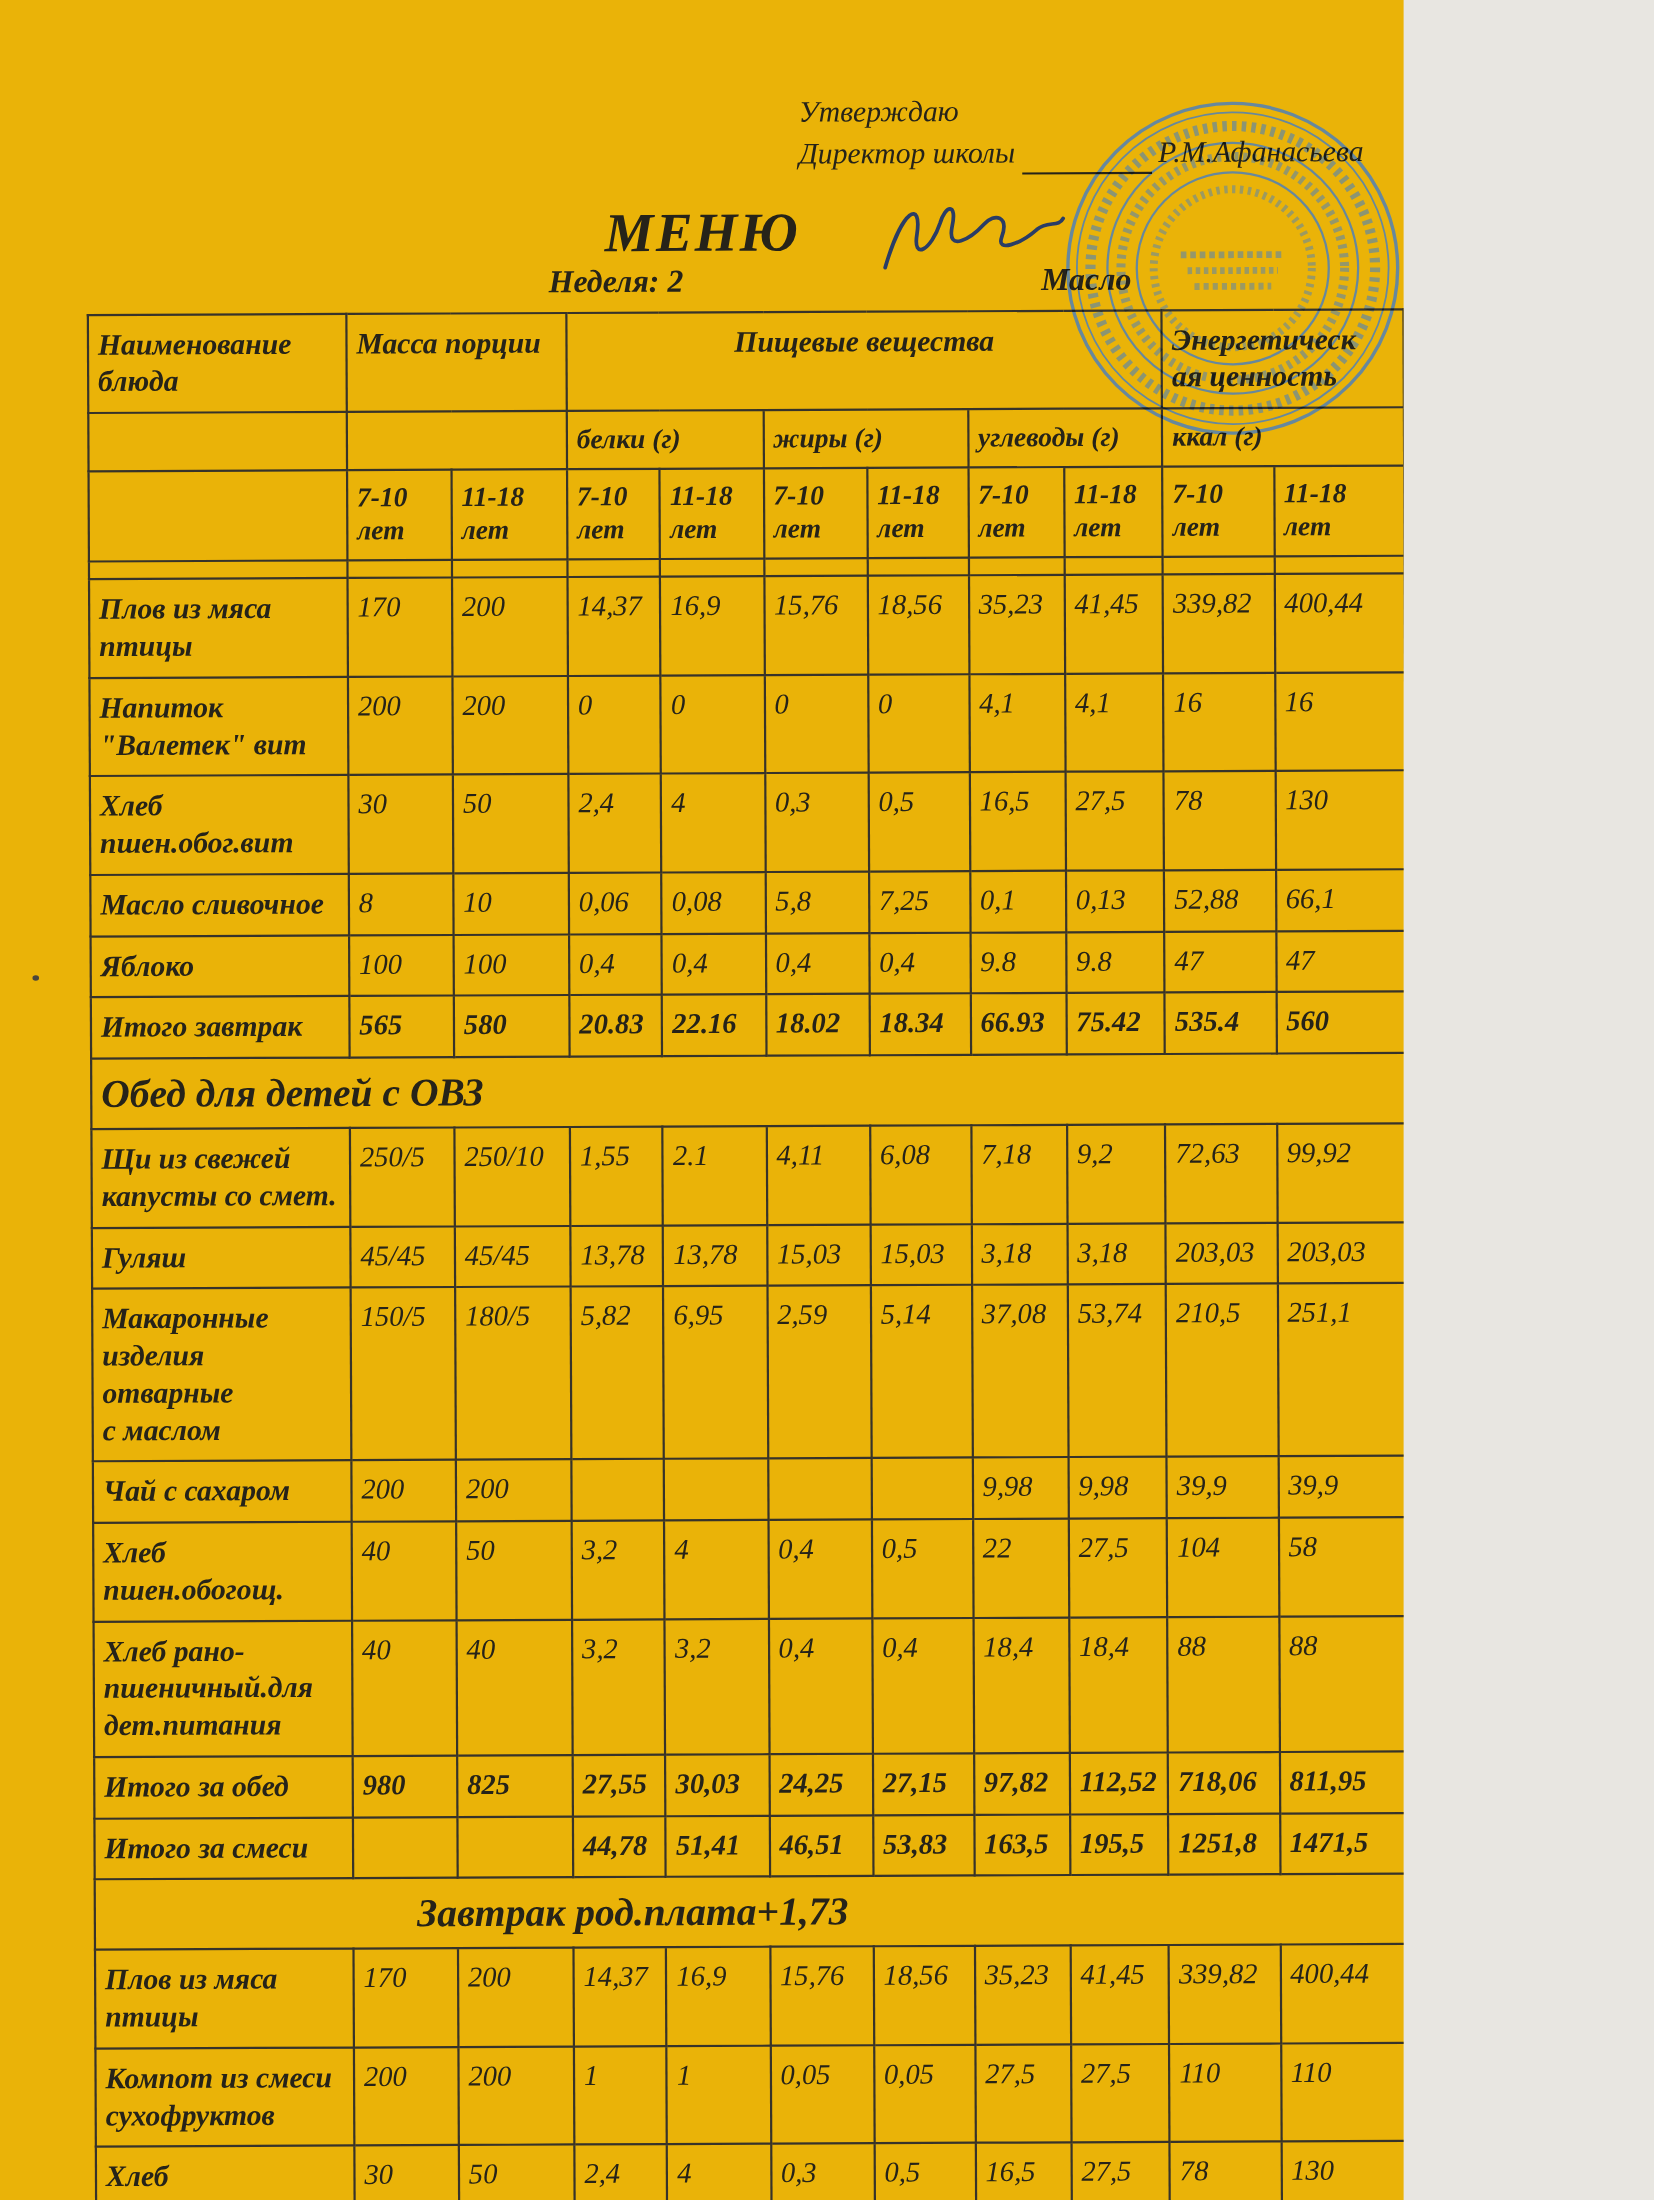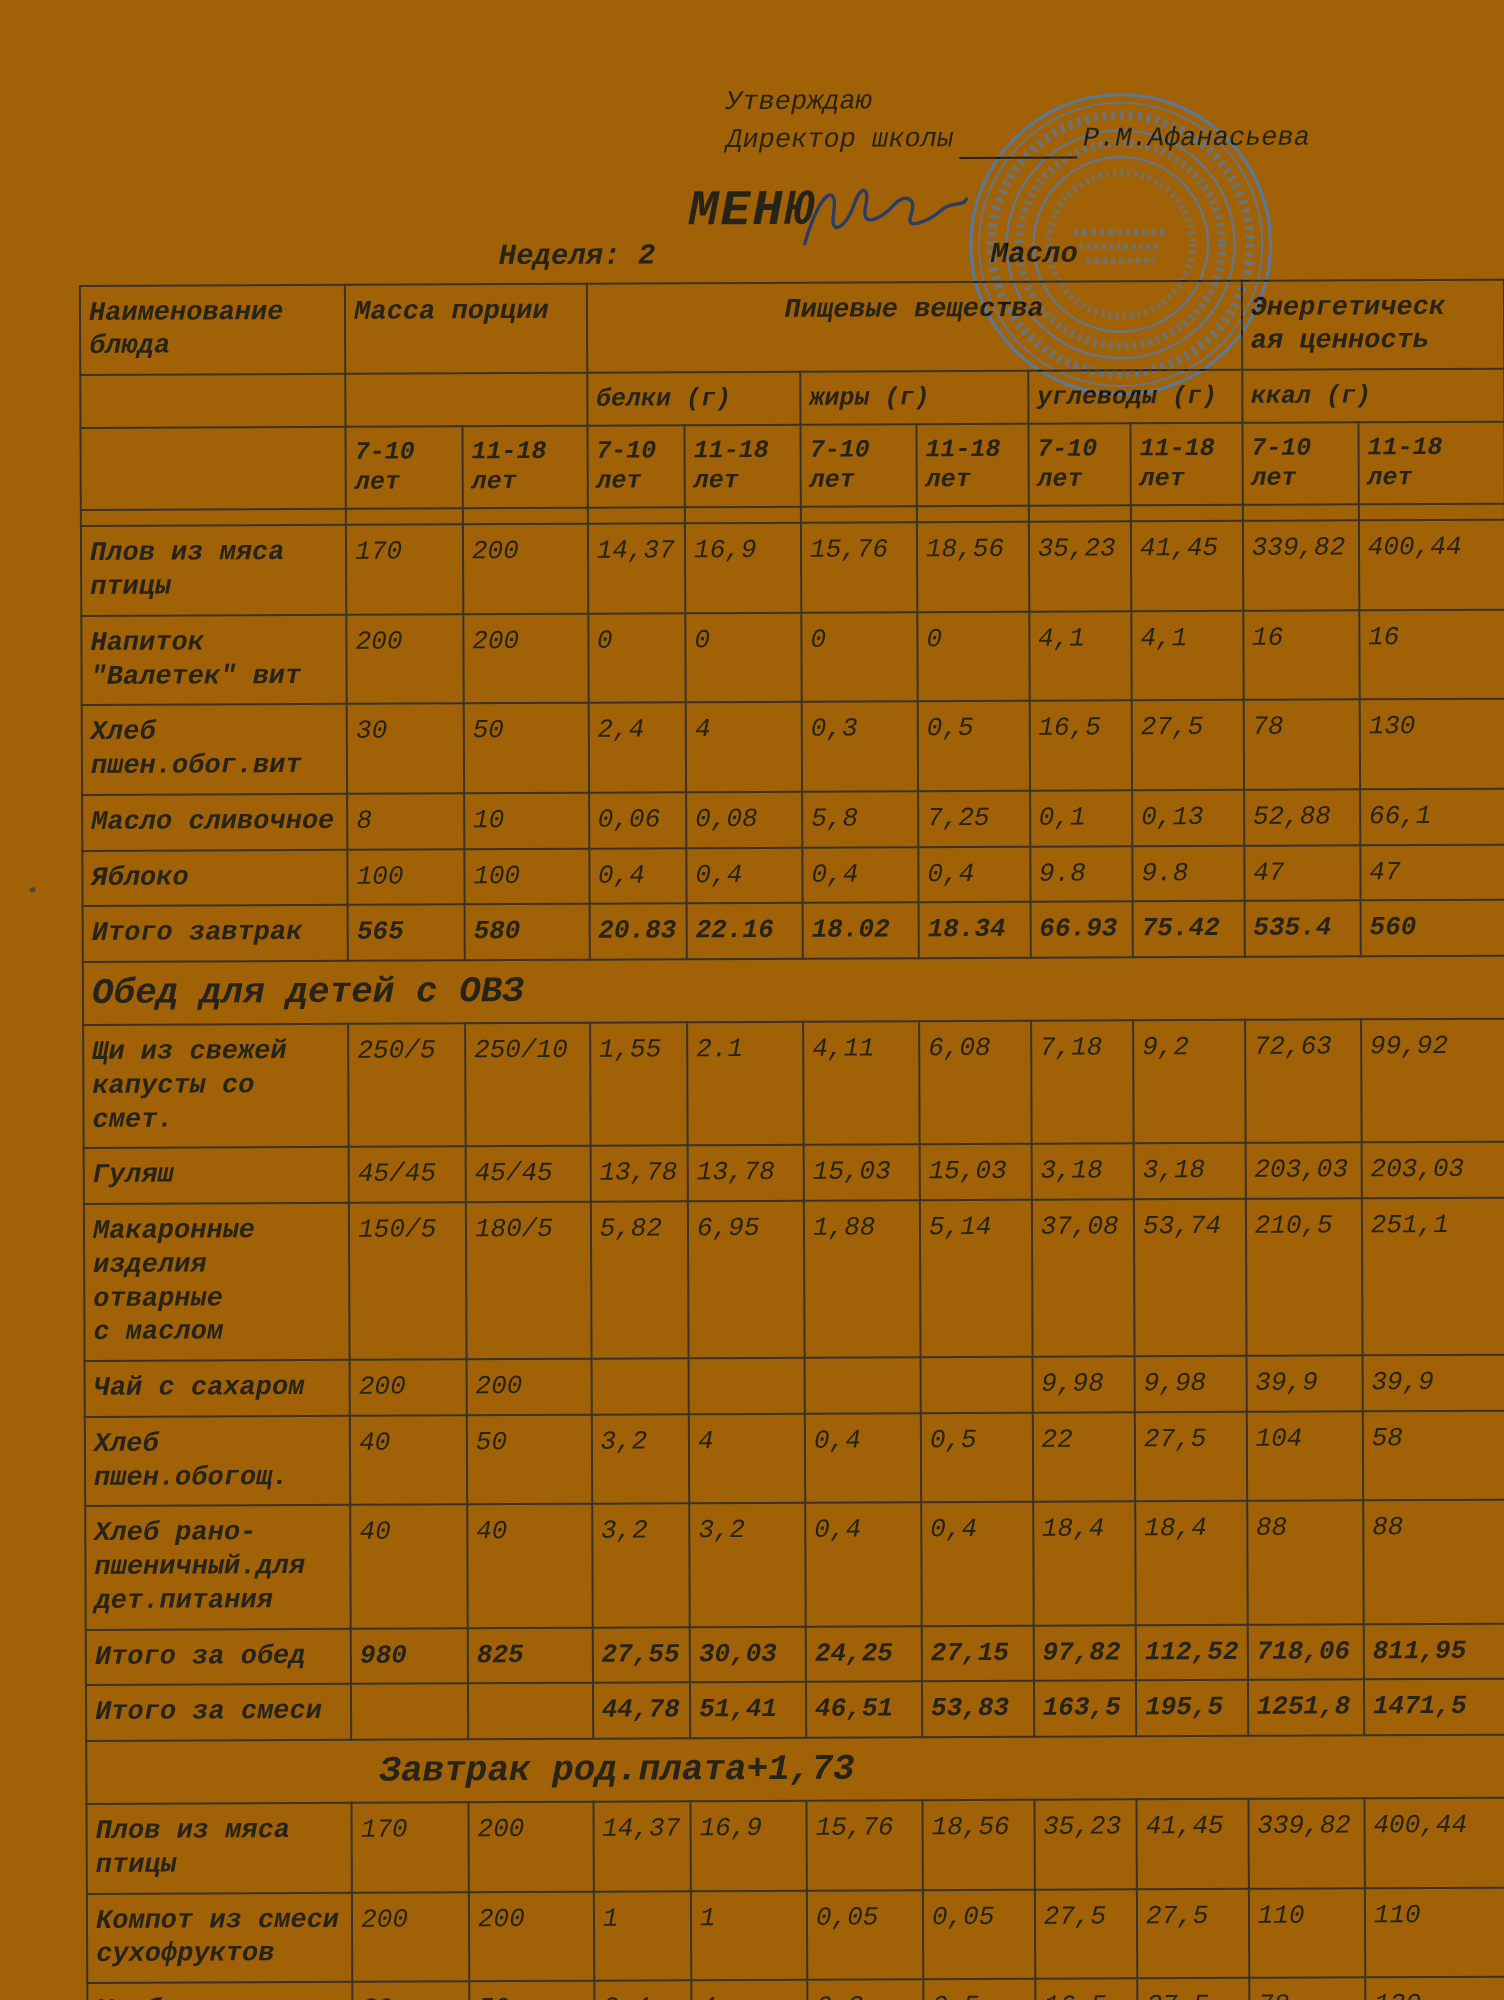--- a/index.html
+++ b/index.html
@@ -1,19 +1,19 @@
 <!DOCTYPE html>
 <html><head>
 <meta charset="utf-8">
 <style>
   html,body { margin:0; padding:0; background:#e8e6e1; }
   .page {
-    position:relative; width:1504px; height:2000px; overflow:hidden;
-    background:#a16207; color:#262319;
-    font-family:Liberation Mono, monospace;
+    position:relative; width:1276px; height:2000px; overflow:hidden;
+    background:#eab308; color:#262319;
+    font-family:Liberation Serif, serif;
   }
   .doc { transform:rotate(-0.25deg); transform-origin:50% 0; }
 
   
   .approval { margin:84px 0 0 726px; font-style:italic; font-size:27px; line-height:1.4; position:relative; z-index:2; }
   .sig-line { display:inline-block; width:118px; height:1.0em; border-bottom:2px solid #262319; margin:0 6px; vertical-align:bottom; }
 
   
   .menu-title { margin:22px 0 0 0; text-align:center; font-size:50px; font-style:italic; font-weight:bold; letter-spacing:2px; }
   .subtitle { font-size:29px; font-weight:bold; font-style:italic; margin-top:0; }
@@ -243,21 +243,21 @@
             <td class="val">203,03</td>
           </tr>
           <tr>
             <td class="dish">Макаронные
 изделия отварные
 с маслом</td>
             <td class="val">150/5</td>
             <td class="val">180/5</td>
             <td class="val">5,82</td>
             <td class="val">6,95</td>
-            <td class="val">1,88</td>
+            <td class="val">2,59</td>
             <td class="val">5,14</td>
             <td class="val">37,08</td>
             <td class="val">53,74</td>
             <td class="val">210,5</td>
             <td class="val">251,1</td>
           </tr>
           <tr>
             <td class="dish">Чай с  сахаром</td>
             <td class="val">200</td>
             <td class="val">200</td>

